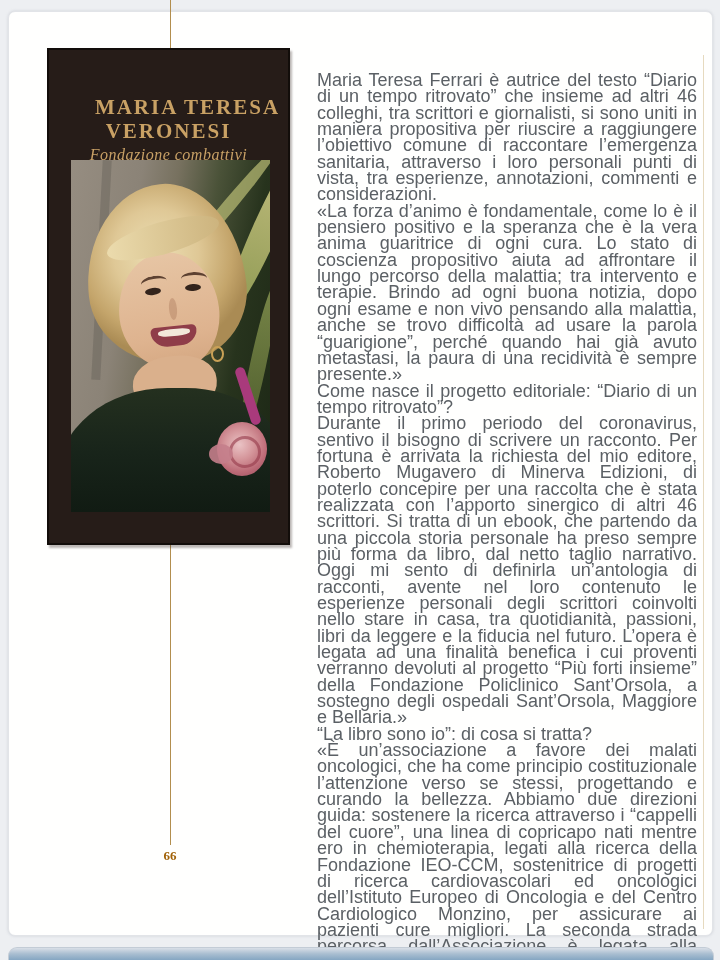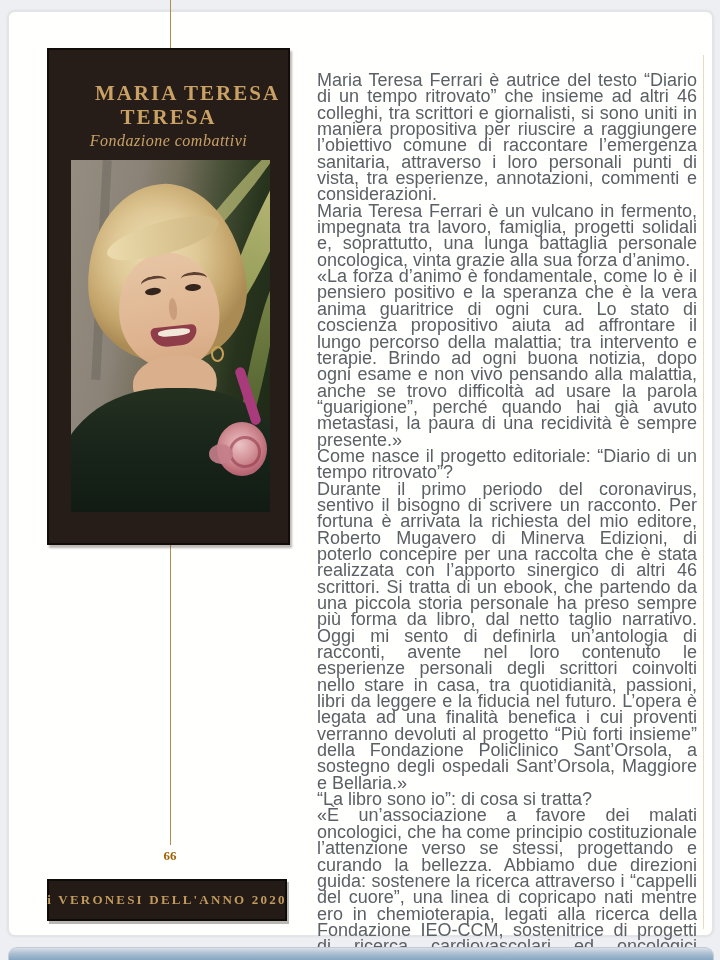--- a/index.html
+++ b/index.html
@@ -21,21 +21,21 @@
   
   .card{
     position:absolute; left:47px; top:48px; width:243px; height:497px;
     background:#261c18; border:2px solid #120d0a; box-sizing:border-box;
     box-shadow:2px 3px 2px rgba(60,50,45,.35);
   }
   .card-name{
     color:#c9a164; font-family:"Liberation Serif", serif; font-weight:bold;
     font-size:21px; letter-spacing:2px; text-align:center; line-height:24px;
   }
-  .card-name.l1{ margin-top:31px;padding-left:38px; }
+  .card-name.l1{ margin-top:45px;padding-left:38px; }
   .card-sub{
     color:#c9a166; font-family:"Liberation Serif", serif; font-style:italic;
     font-size:16px; text-align:center; margin-top:3px; letter-spacing:.5px;
   }
   
   .photo{
     position:absolute; left:22px; top:110px; width:199px; height:352px; overflow:hidden;
     background:linear-gradient(100deg,#968d81 0%,#8b8377 28%,#77715f 42%,#4a5238 58%,#27331d 76%,#1c2715 100%);
   }
   .photo div{ position:absolute; }
@@ -108,21 +108,21 @@
 
 <div class="viewport">
   <div class="page"></div>
 
   <div class="accent-line line-right"></div>
   <div class="accent-line line-top"></div>
   <div class="accent-line line-mid"></div>
 
   <div class="card">
     <div class="card-name l1">MARIA TERESA</div>
-    <div class="card-name">TERESA</div>
+    <div class="card-name">VERONESI</div>
     <div class="card-sub">Fondazione combattivi</div>
 
     <div class="photo">
       <div class="ph-strip"></div>
       <div class="ph-frond1"></div>
       <div class="ph-frond2"></div>
       <div class="ph-frond3"></div>
       <div class="ph-hair"></div>
       <div class="ph-face"></div>
       <div class="ph-sweep"></div>
@@ -138,28 +138,24 @@
       <div class="ph-top"></div>
       <div class="ph-strap"></div>
       <div class="ph-flower"></div>
       <div class="ph-flower-ring"></div>
       <div class="ph-petal"></div>
     </div>
   </div>
 
   <div class="article">
     <p>Maria Teresa Ferrari è autrice del testo “Diario di un tempo ritrovato” che insieme ad altri 46 colleghi, tra scrittori e giornalisti, si sono uniti in maniera propositiva per riuscire a raggiungere l’obiettivo comune di raccontare l’emergenza sanitaria, attraverso i loro personali punti di vista, tra esperienze, annotazioni, commenti e considerazioni.</p>
-    <p>Maria Teresa Ferrari è un vulcano in fermento, impegnata tra lavoro, famiglia, progetti solidali e, soprattutto, una lunga battaglia personale oncologica, vinta grazie alla sua forza d’animo.</p>
     <p>«La forza d’animo è fondamentale, come lo è il pensiero positivo e la speranza che è la vera anima guaritrice di ogni cura. Lo stato di coscienza propositivo aiuta ad affrontare il lungo percorso della malattia; tra intervento e terapie. Brindo ad ogni buona notizia, dopo ogni esame e non vivo pensando alla malattia, anche se trovo difficoltà ad usare la parola “guarigione”, perché quando hai già avuto metastasi, la paura di una recidività è sempre presente.»</p>
     <p>Come nasce il progetto editoriale: “Diario di un tempo ritrovato”?</p>
     <p>Durante il primo periodo del coronavirus, sentivo il bisogno di scrivere un racconto. Per fortuna è arrivata la richiesta del mio editore, Roberto Mugavero di Minerva Edizioni, di poterlo concepire per una raccolta che è stata realizzata con l’apporto sinergico di altri 46 scrittori. Si tratta di un ebook, che partendo da una piccola storia personale ha preso sempre più forma da libro, dal netto taglio narrativo. Oggi mi sento di definirla un’antologia di racconti, avente nel loro contenuto le esperienze personali degli scrittori coinvolti nello stare in casa, tra quotidianità, passioni, libri da leggere e la fiducia nel futuro. L’opera è legata ad una finalità benefica i cui proventi verranno devoluti al progetto “Più forti insieme” della Fondazione Policlinico Sant’Orsola, a sostegno degli ospedali Sant’Orsola, Maggiore e Bellaria.»</p>
     <p>“La libro sono io”: di cosa si tratta?</p>
     <p>«È un’associazione a favore dei malati oncologici, che ha come principio costituzionale l’attenzione verso se stessi, progettando e curando la bellezza. Abbiamo due direzioni guida: sostenere la ricerca attraverso i “cappelli del cuore”, una linea di copricapo nati mentre ero in chemioterapia, legati alla ricerca della Fondazione IEO-CCM, sostenitrice di progetti di ricerca cardiovascolari ed oncologici dell’Istituto Europeo di Oncologia e del Centro Cardiologico Monzino, per assicurare ai pazienti cure migliori. La seconda strada percorsa dall’Associazione è legata alla realizzazione di uno spazio di benessere all’interno del reparto di oncologia dell’azienda ospedaliera di Verona, che vuole essere un luogo ideale per costruire un nuovo equilibrio interiore con cui ritrovare il piacere della cura di sé stessi prima, durante e dopo la terapia oncologica, attraverso consigli e attività di gruppo.»</p>
   </div>
 
   <div class="page-number">66</div>
 
-  <div class="banner">
-    <span>i VERONESI DELL'ANNO 2020</span>
-  </div>
 
   <div class="next-band"></div>
 </div>
 
 </body></html>

